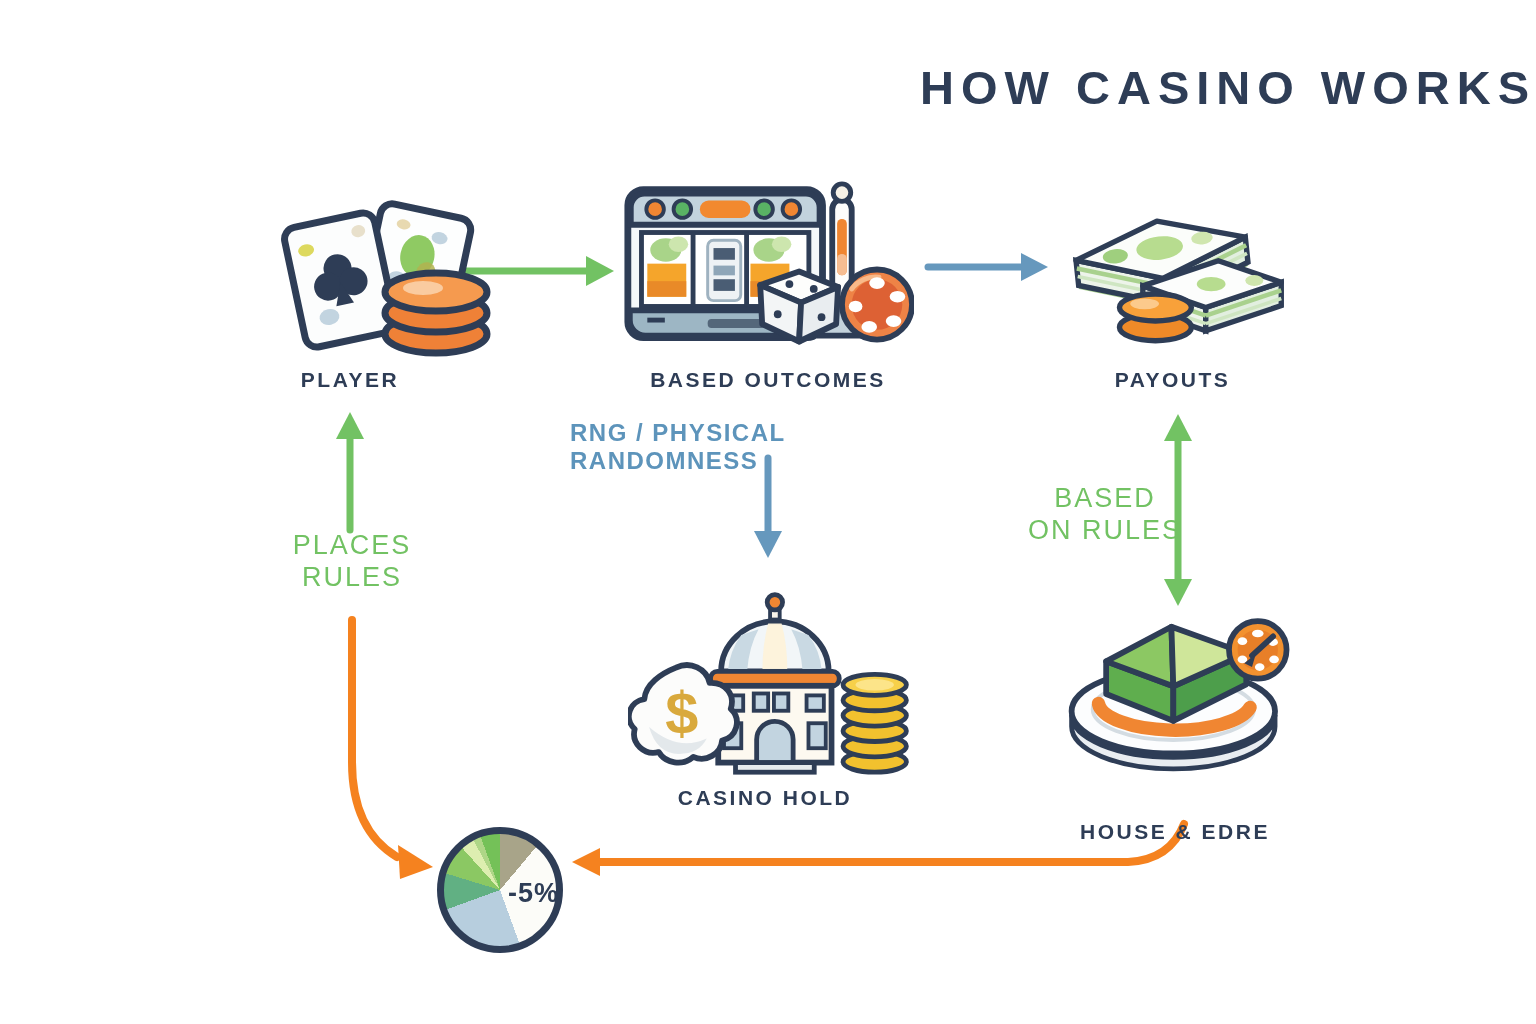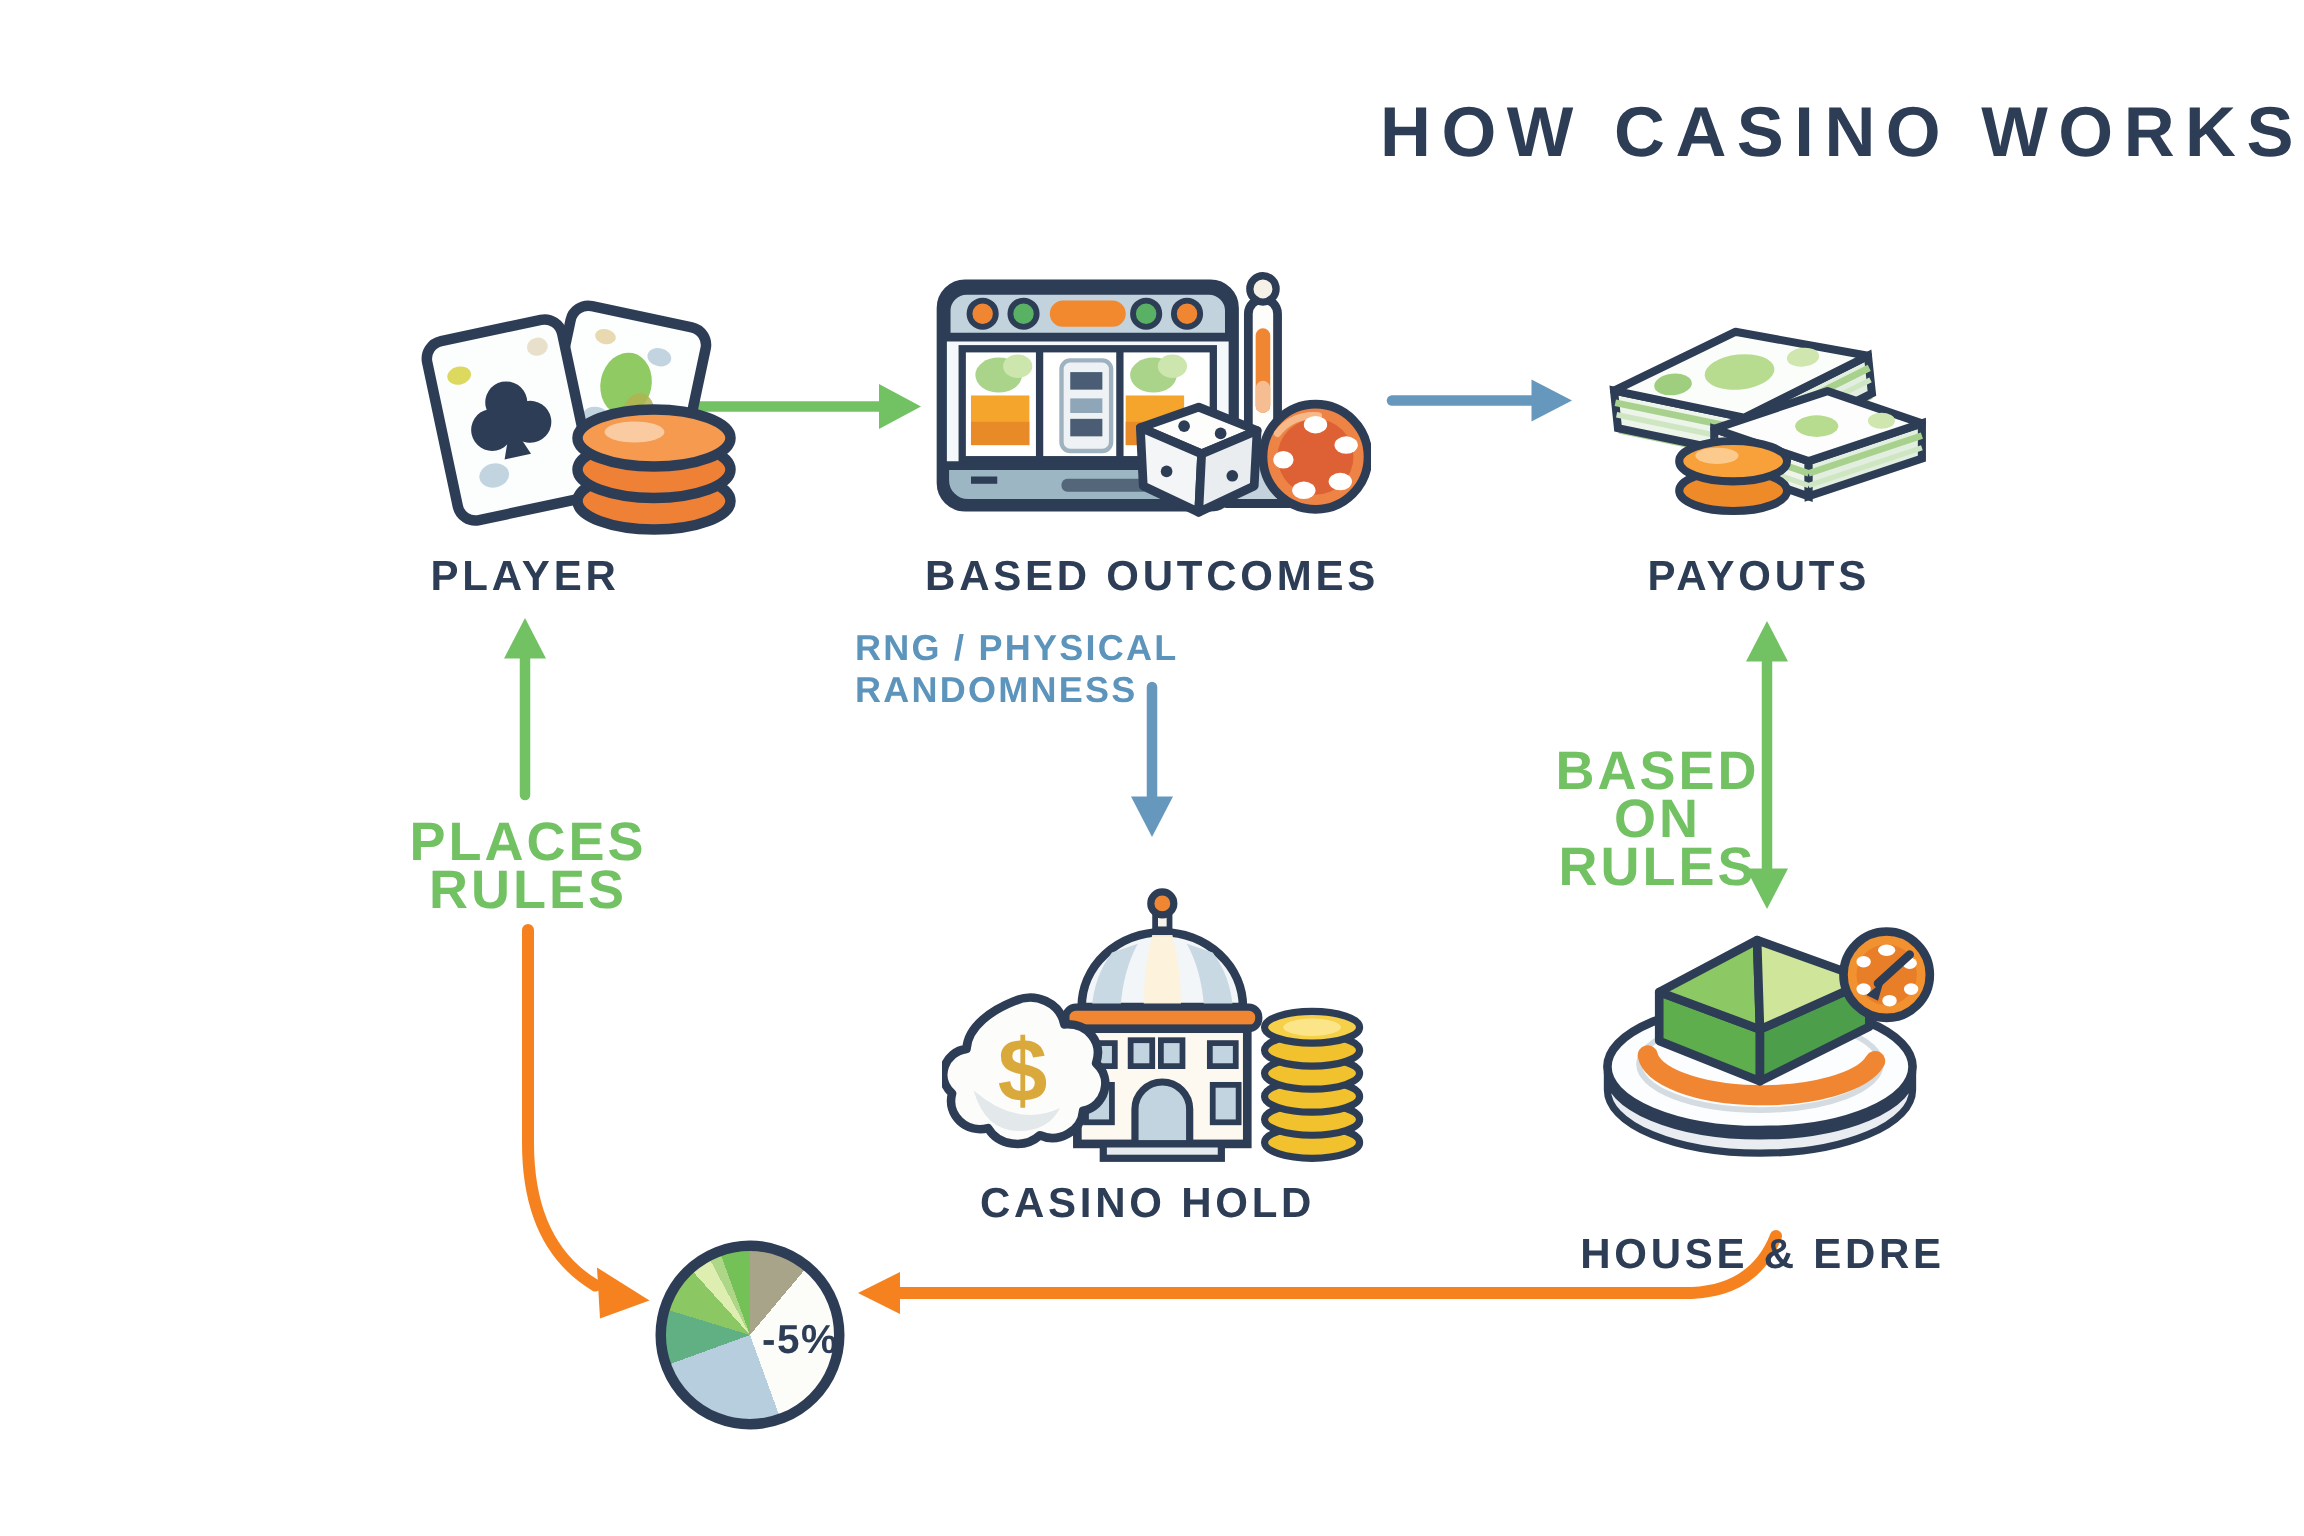--- a/index.html
+++ b/index.html
@@ -6,25 +6,25 @@
     --navy:#2e3d56; --green:#72c263; --blue:#6698bd;
     --orange:#f5821f; --steelblue:#5d94bb;
   }
   html,body{margin:0;padding:0;background:#fff;}
   .canvas{position:relative;width:1536px;height:1024px;background:#ffffff;
           font-family:"Liberation Sans",sans-serif;overflow:hidden;}
   .title{position:absolute;left:0;top:60px;width:100%;text-align:right;
          font-size:47px;font-weight:bold;letter-spacing:7px;color:var(--navy);}
   .icon{position:absolute;}
   .node-label{position:absolute;font-weight:bold;color:var(--navy);
-              text-align:center;letter-spacing:2.5px;font-size:28px;}
+              text-align:center;letter-spacing:2.5px;font-size:21px;}
   .sub-label{position:absolute;font-weight:bold;color:var(--steelblue);
              text-align:left;letter-spacing:1.5px;font-size:24px;}
-  .green-label{position:absolute;font-weight:bold;color:var(--green);
-               text-align:center;letter-spacing:2px;font-size:36px;line-height:32px;margin-top:16px;}
+  .green-label{position:absolute;font-weight:normal;color:var(--green);
+               text-align:center;letter-spacing:2px;font-size:27px;line-height:32px;}
   .caption-label{position:absolute;font-weight:bold;color:var(--navy);
                  letter-spacing:2.5px;font-size:31px;}
   .overlay{position:absolute;left:0;top:0;width:1536px;height:1024px;}
   .st-green{stroke:var(--green);stroke-width:7;fill:none;stroke-linecap:round;}
   .st-blue{stroke:var(--blue);stroke-width:7;fill:none;stroke-linecap:round;}
   .st-orange{stroke:var(--orange);stroke-width:8;fill:none;stroke-linecap:round;}
   .f-green{fill:var(--green);stroke:none;}
   .f-blue{fill:var(--blue);stroke:none;}
   .f-orange{fill:var(--orange);stroke:none;}
   .pie{position:absolute;left:437px;top:827px;width:126px;height:126px;

